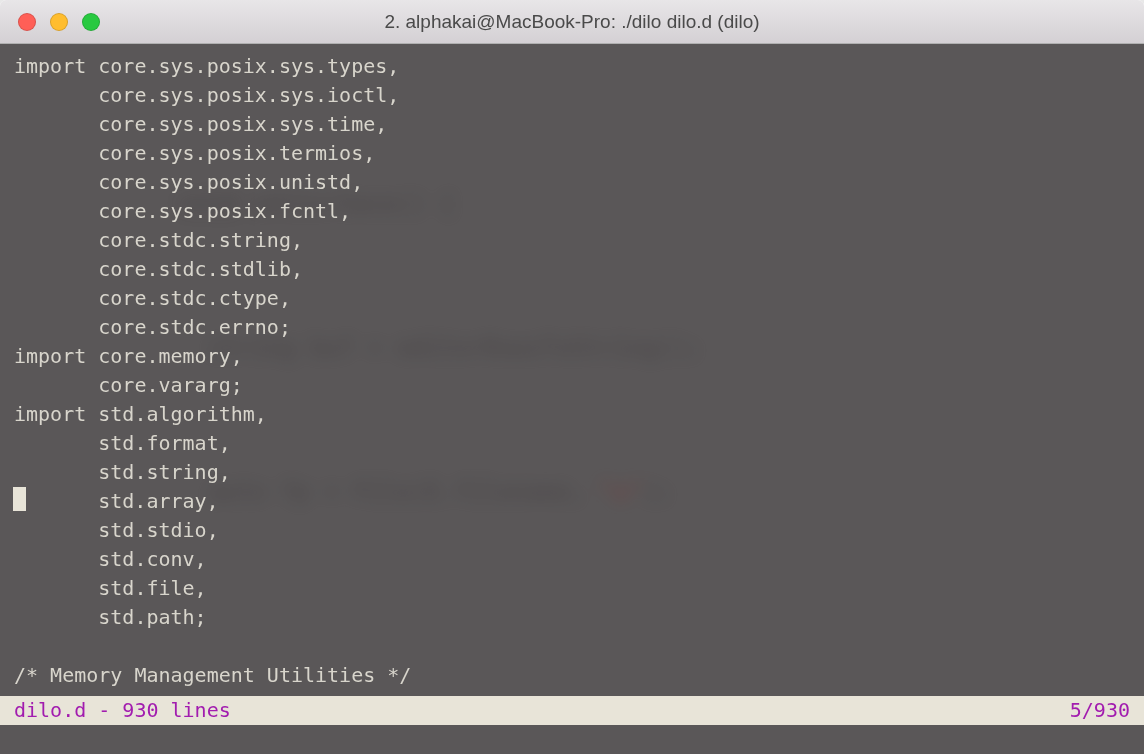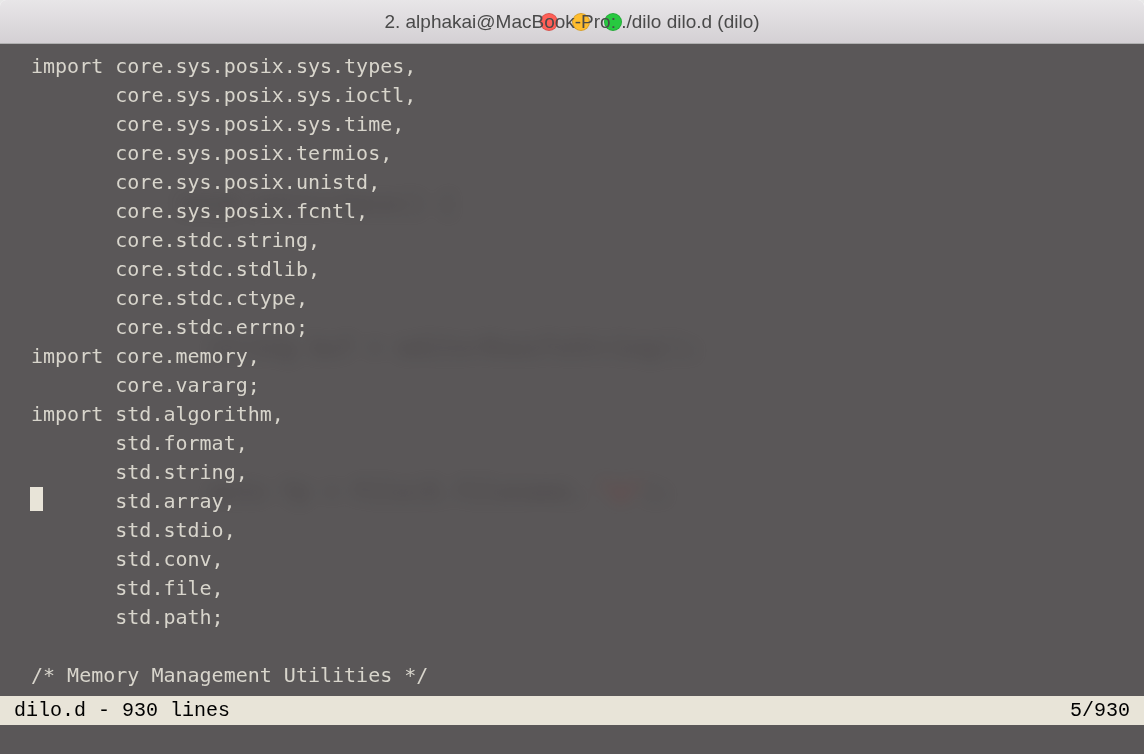--- a/index.html
+++ b/index.html
@@ -25,21 +25,20 @@
       overflow: hidden;
     }
     .titlebar {
       height: 44px;
       background: linear-gradient(to bottom, #e8e6e8, #d4d0d4);
       border-bottom: 1px solid #b0b0b0;
       display: flex;
       align-items: center;
       position: relative;
       flex-shrink: 0;
-      justify-content: center;
     }
     .traffic-lights {
       display: flex;
       align-items: center;
       gap: 14px;
       padding-left: 18px;
     }
     .light {
       width: 18px;
       height: 18px;
@@ -82,43 +81,41 @@
     }
     .bg-blur .red { color: #8a2a2a; }
     .code-area {
       position: absolute;
       top: 8px;
       left: 14px;
       right: 14px;
     }
     .code-line {
       height: 29px;
-      margin-left: 17px;
     }
     .cursor-block {
       display: inline-block;
       width: 13px;
       height: 24px;
       background: #e8e4d8;
       vertical-align: -3px;
       margin-left: -1px;
     }
     .status-bar {
       position: absolute;
       left: 0;
       right: 0;
       bottom: 29px;
       height: 29px;
       background: #e8e4d8;
-      color: #000000;
+      color: #a21caf;
       display: flex;
       justify-content: space-between;
       padding: 0 14px;
       line-height: 29px;
-      font-family: Liberation Mono, monospace;
     }
     .help-bar {
       position: absolute;
       left: 0;
       right: 0;
       bottom: 0;
       height: 29px;
       color: #d8d5cc;
       padding: 0 14px;
       line-height: 29px;

